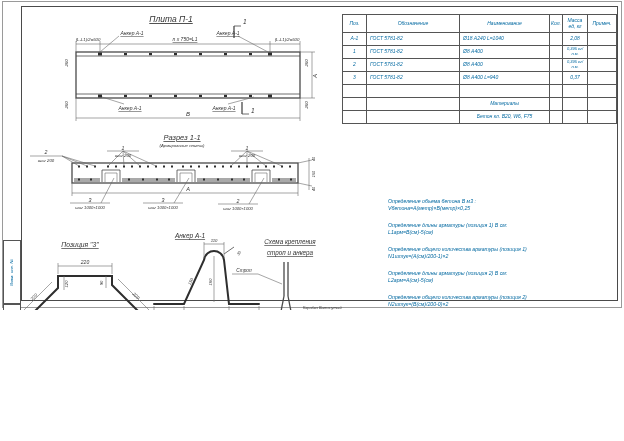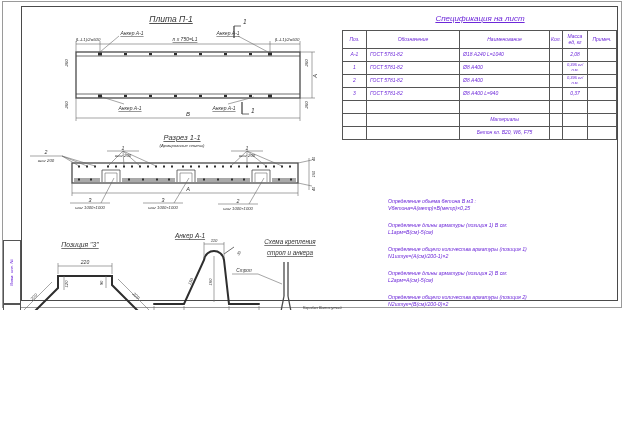--- a/index.html
+++ b/index.html
@@ -1,17 +1,17 @@
 <!DOCTYPE html>
 <html><head>
 <meta charset="utf-8">
 <style>
   html,body{margin:0;padding:0;background:#fff;}
   .sheet{position:relative;width:624px;height:310px;background:#fff;overflow:hidden;
-         font-family:"Liberation Sans",sans-serif;font-style:italic;color:#6d28d9;}
+         font-family:"Liberation Sans",sans-serif;font-style:italic;color:#0369a1;}
   .abs{position:absolute;}
   .outer-border{position:absolute;left:2px;top:1px;right:2px;bottom:2px;border:1px solid #9a9a9a;}
   .inner-frame{position:absolute;left:21px;top:6px;right:6px;bottom:9px;border:1.2px solid #4a4a4a;}
   svg{overflow:visible;}
   svg text{font-family:"Liberation Sans",sans-serif;font-style:italic;fill:#333;}
   .u{text-decoration:underline;}
   .ln{stroke:#4a4a4a;stroke-width:0.8;fill:none;}
   .ln2{stroke:#4a4a4a;stroke-width:1.3;fill:none;}
   .bar{stroke:#2e2e2e;stroke-width:2;fill:none;stroke-linecap:round;}
   .thin{stroke:#6a6a6a;stroke-width:0.6;fill:none;}
@@ -344,21 +344,20 @@
       <line x1="150" y1="48" x2="163" y2="48" class="thin"></line>
         <line x1="150" y1="85" x2="163" y2="85" class="thin"></line>
       <line x1="160" y1="48" x2="160" y2="85" class="thin"></line>
     </g>
     <text x="36" y="30" font-size="4.8" text-anchor="middle" class="u">Анкер А-1</text>
     <text font-size="4" text-anchor="middle" transform="translate(105,42) rotate(-90)">100</text>
     <text font-size="4.2" text-anchor="middle" transform="translate(158,68) rotate(-90)">250</text>
   </svg>
 
   <div class="abs spec">
-    <div class="spec-title">Спецификация на лист</div>
     <table class="spec-t">
       <colgroup>
           <col style="width:24px">
           <col style="width:93px">
           <col style="width:90px">
           <col style="width:13px">
           <col style="width:25px">
           <col style="width:29px">
         </colgroup>
       <tbody>

